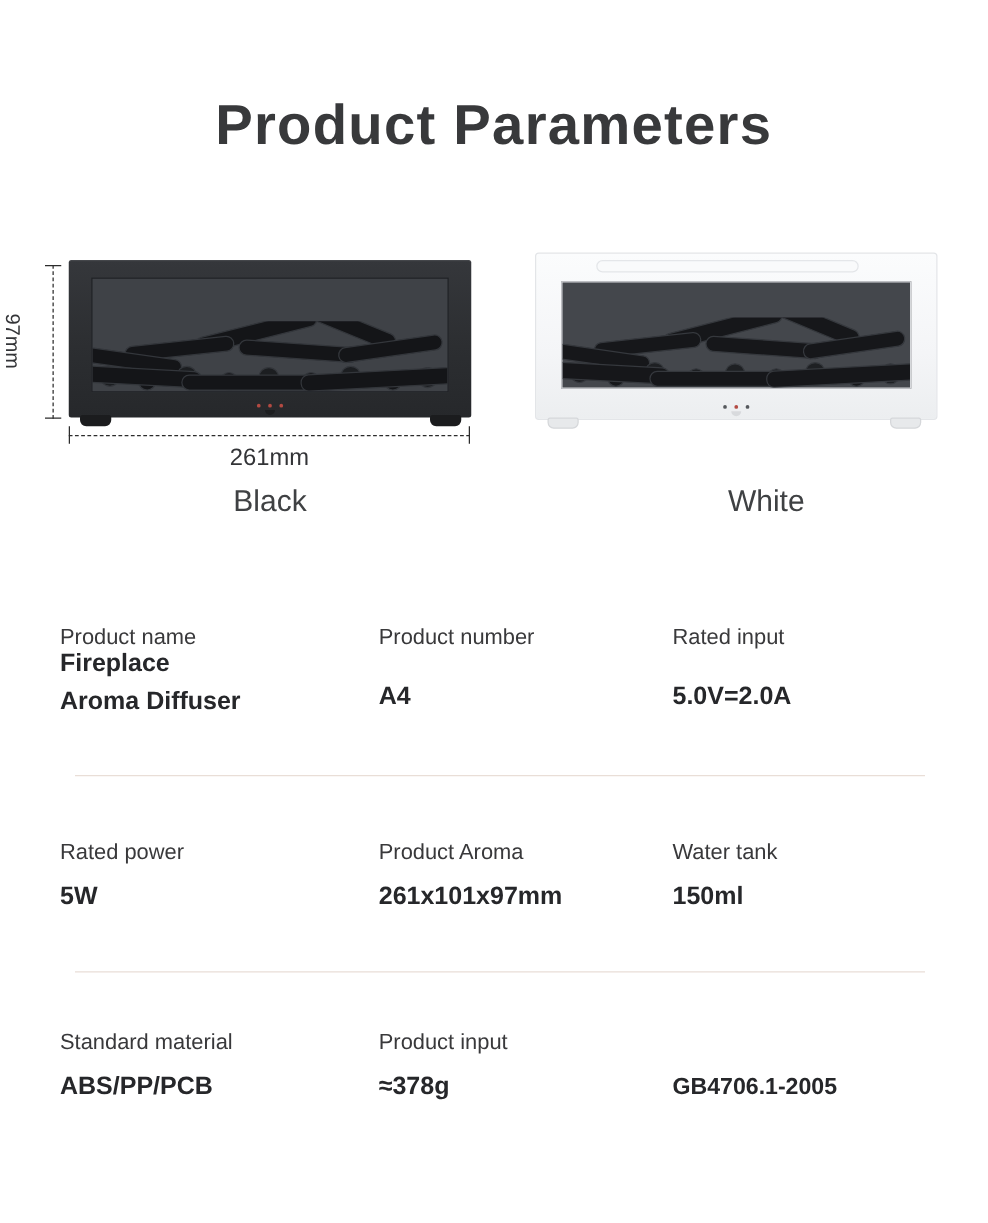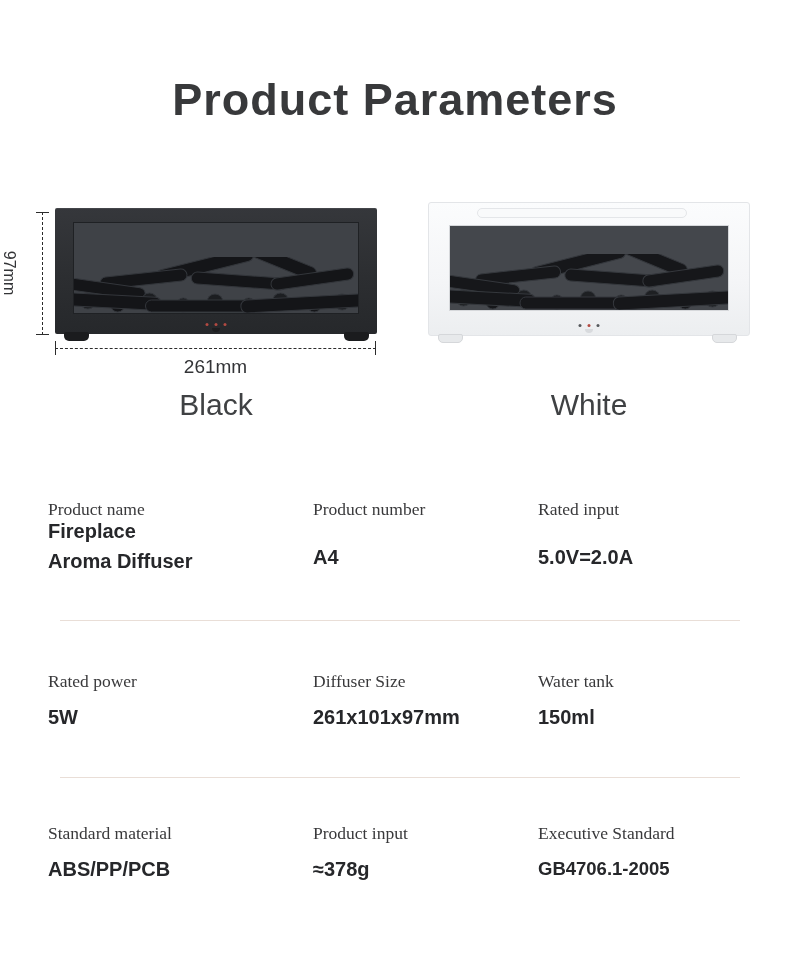--- a/index.html
+++ b/index.html
@@ -93,35 +93,35 @@
     text-align: center;
     transform: rotate(90deg);
     font-size: 16px; color: #333437;
   }
   .dim-width-label {
     position: absolute; left: 55px; top: 356px; width: 321px;
     text-align: center;
     font-size: 19px; color: #333437;
   }
   .variant-label {
-    position: absolute; top: 388px; font-size: 30px; color: #3f4143; text-align: center;
+    position: absolute; top: 388px; font-size: 24px; color: #3f4143; text-align: center;
   }
   .variant-label.black-pos { left: 55px; width: 322px; }
-  .variant-label.white-pos { left: 428px; width: 322px; }
+  .variant-label.white-pos { left: 452px; width: 322px; }
 
   
   .spec-label {
-    position: absolute; font-size: 17.5px; color: #39393b; white-space: nowrap; font-family: Liberation Serif, serif;
+    position: absolute; font-size: 17.5px; color: #39393b; white-space: nowrap;
   }
   .spec-value {
     position: absolute; font-size: 20px; font-weight: 600; color: #26272a; white-space: nowrap;
   }
   .spec-value.two-line { line-height: 30px; white-space: normal; width: 200px; }
   .col1 { left: 48px; }
-  .col2 { left: 313px; }
+  .col2 { left: 303px; }
   .col3 { left: 538px; }
   .row1-label { top: 499px; }
   .row1-value { top: 546px; }
   .row1-value-name { top: 516px; }
   .row2-label { top: 671px; }
   .row2-value { top: 706px; }
   .row3-label { top: 823px; }
   .row3-value { top: 858px; }
   .spec-value.small { font-size: 18.5px; font-weight: 600; }
   .divider {
@@ -228,30 +228,29 @@
   <div class="spec-value two-line col1 row1-value-name">
     <span>Fireplace</span><br>
     <span>Aroma Diffuser</span>
   </div>
   <div class="spec-value col2 row1-value">A4</div>
   <div class="spec-value col3 row1-value">5.0V=2.0A</div>
 
   <div class="divider divider-1"></div>
 
   <div class="spec-label col1 row2-label">Rated power</div>
-  <div class="spec-label col2 row2-label">Diffuser Size</div>
+  <div class="spec-label col2 row2-label">Product Aroma</div>
   <div class="spec-label col3 row2-label">Water tank</div>
 
   <div class="spec-value col1 row2-value">5W</div>
   <div class="spec-value col2 row2-value">261x101x97mm</div>
   <div class="spec-value col3 row2-value">150ml</div>
 
   <div class="divider divider-2"></div>
 
   <div class="spec-label col1 row3-label">Standard material</div>
   <div class="spec-label col2 row3-label">Product input</div>
-  <div class="spec-label col3 row3-label">Executive Standard</div>
 
   <div class="spec-value col1 row3-value">ABS/PP/PCB</div>
   <div class="spec-value col2 row3-value">≈378g</div>
   <div class="spec-value small col3 row3-value">GB4706.1-2005</div>
 
 </div>
 
 </body></html>

